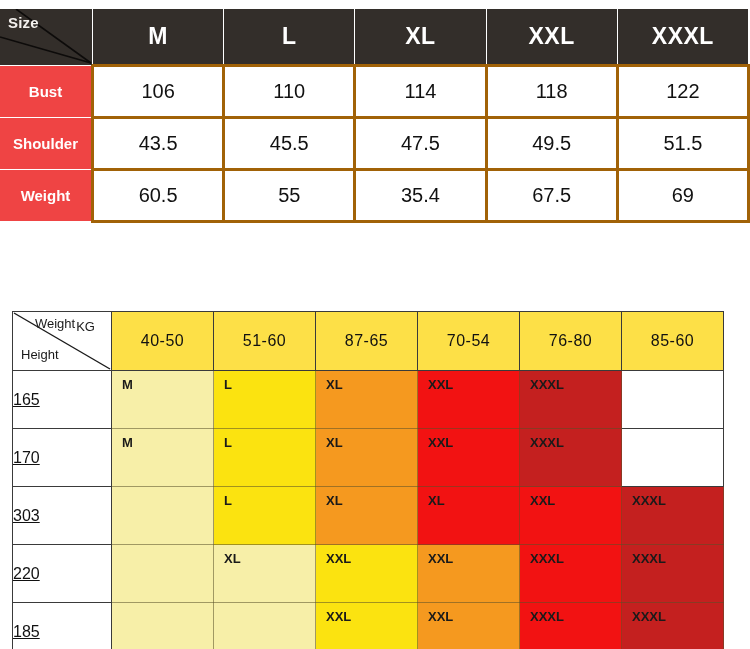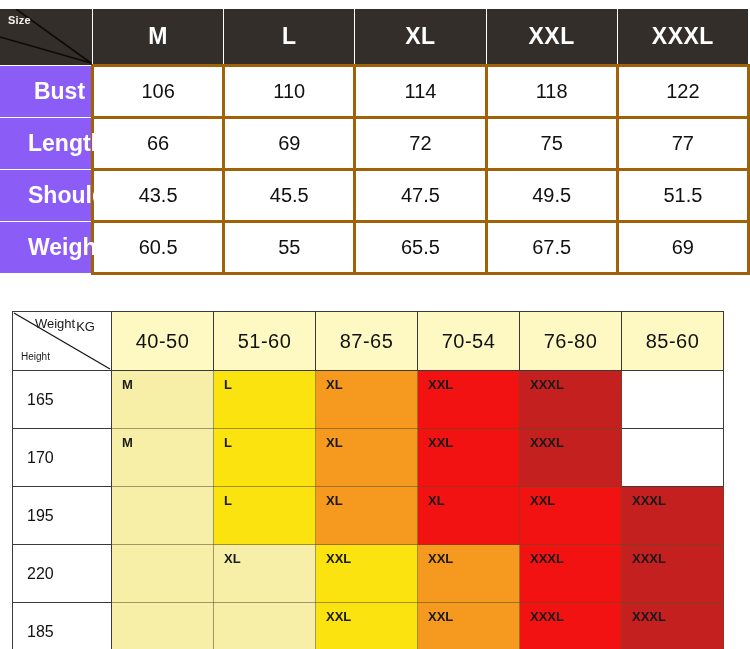--- a/index.html
+++ b/index.html
@@ -22,36 +22,35 @@
   }
   
   #size-table .corner{
     width:92px;height:55px;
     background:#332e2a;
     position:relative;overflow:hidden;
     border-left:none;
   }
   #size-table .corner .corner-label{
     position:absolute;left:8px;top:5px;
-    color:#f4f1ee;font-size:11px;font-weight:bold;
+    color:#f4f1ee;font-size:15px;font-weight:bold;
     letter-spacing:.2px;z-index:2;
   }
   #size-table .corner svg{position:absolute;left:0;top:0;}
   
   #size-table thead td.hcell{
     background:#332e2a;color:#ffffff;
     font-size:23px;font-weight:bold;height:55px;
     letter-spacing:.5px;
   }
   
   #size-table td.rlabel{
-    background:#8b5cf6;color:#ffffff;
-    font-size:23px;font-weight:bold;height:49px;
+    background:#ef4444;color:#ffffff;
+    font-size:15px;font-weight:bold;height:49px;
     border-left:none;
-    padding-left:28px;
   }
   
   #size-table td.val{
     background:#ffffff;color:#111111;
     font-size:20px;height:49px;
     border:3px solid #a16207;
   }
 
   
   #fit-table{
@@ -68,33 +67,33 @@
     background:#ffffff;position:relative;overflow:hidden;
   }
   #fit-table .wh-corner svg{position:absolute;left:0;top:0;}
   #fit-table .wh-corner .w-lab{
     position:absolute;right:16px;top:4px;
     font-size:13px;z-index:2;white-space:nowrap;
   }
   #fit-table .wh-corner .w-lab .kg{font-size:13px;vertical-align:-3px;margin-left:1px;}
   #fit-table .wh-corner .h-lab{
     position:absolute;left:8px;bottom:8px;
-    font-size:10px;z-index:2;
+    font-size:13px;z-index:2;
   }
   #fit-table td.whead{
-    background:#fef9c3;color:#111111;
-    font-size:20px;height:58px;
+    background:#fde047;color:#111111;
+    font-size:16px;height:58px;
     text-align:center;vertical-align:middle;
     letter-spacing:.5px;
   }
   #fit-table td.hrow{
     background:#ffffff;color:#111111;
     font-size:16px;height:51px;
     text-align:left;vertical-align:middle;
-    padding-left:14px;
+    text-decoration:underline;
   }
   #fit-table td.cell{
     height:51px;
     font-size:13px;font-weight:bold;color:#1a1a1a;
     text-align:left;vertical-align:top;
     padding:6px 0 0 10px;
     border:1px solid rgba(90,80,40,.55);
   }
   #fit-table td.cell.c-empty{border:1px solid #3a3a3a;}
 </style>
@@ -121,40 +120,32 @@
   <tbody>
     <tr>
       <td class="rlabel">Bust</td>
       <td class="val">106</td>
       <td class="val">110</td>
       <td class="val">114</td>
       <td class="val">118</td>
       <td class="val">122</td>
     </tr>
     <tr>
-      <td class="rlabel">Length</td>
-      <td class="val">66</td>
-      <td class="val">69</td>
-      <td class="val">72</td>
-      <td class="val">75</td>
-      <td class="val">77</td>
-    </tr>
-    <tr>
       <td class="rlabel">Shoulder</td>
       <td class="val">43.5</td>
       <td class="val">45.5</td>
       <td class="val">47.5</td>
       <td class="val">49.5</td>
       <td class="val">51.5</td>
     </tr>
     <tr>
       <td class="rlabel">Weight</td>
       <td class="val">60.5</td>
       <td class="val">55</td>
-      <td class="val">65.5</td>
+      <td class="val">35.4</td>
       <td class="val">67.5</td>
       <td class="val">69</td>
     </tr>
   </tbody>
 </table>
 
 <table id="fit-table">
   <thead>
     <tr>
       <td class="wh-corner">
@@ -185,21 +176,21 @@
       <tr>
         <td class="hrow">170</td>
         <td class="cell" style="background: rgb(247, 239, 168);">M</td>
         <td class="cell" style="background: rgb(251, 227, 16);">L</td>
         <td class="cell" style="background: rgb(245, 153, 31);">XL</td>
         <td class="cell" style="background: rgb(242, 18, 18);">XXL</td>
         <td class="cell" style="background: rgb(196, 32, 31);">XXXL</td>
         <td class="cell c-empty" style="background: rgb(255, 255, 255);"></td>
       </tr>
       <tr>
-        <td class="hrow">195</td>
+        <td class="hrow">303</td>
         <td class="cell" style="background: rgb(247, 239, 168);"></td>
         <td class="cell" style="background: rgb(251, 227, 16);">L</td>
         <td class="cell" style="background: rgb(245, 153, 31);">XL</td>
         <td class="cell" style="background: rgb(242, 18, 18);">XL</td>
         <td class="cell" style="background: rgb(242, 18, 18);">XXL</td>
         <td class="cell" style="background: rgb(196, 32, 31);">XXXL</td>
       </tr>
       <tr>
         <td class="hrow">220</td>
         <td class="cell" style="background: rgb(247, 239, 168);"></td>

